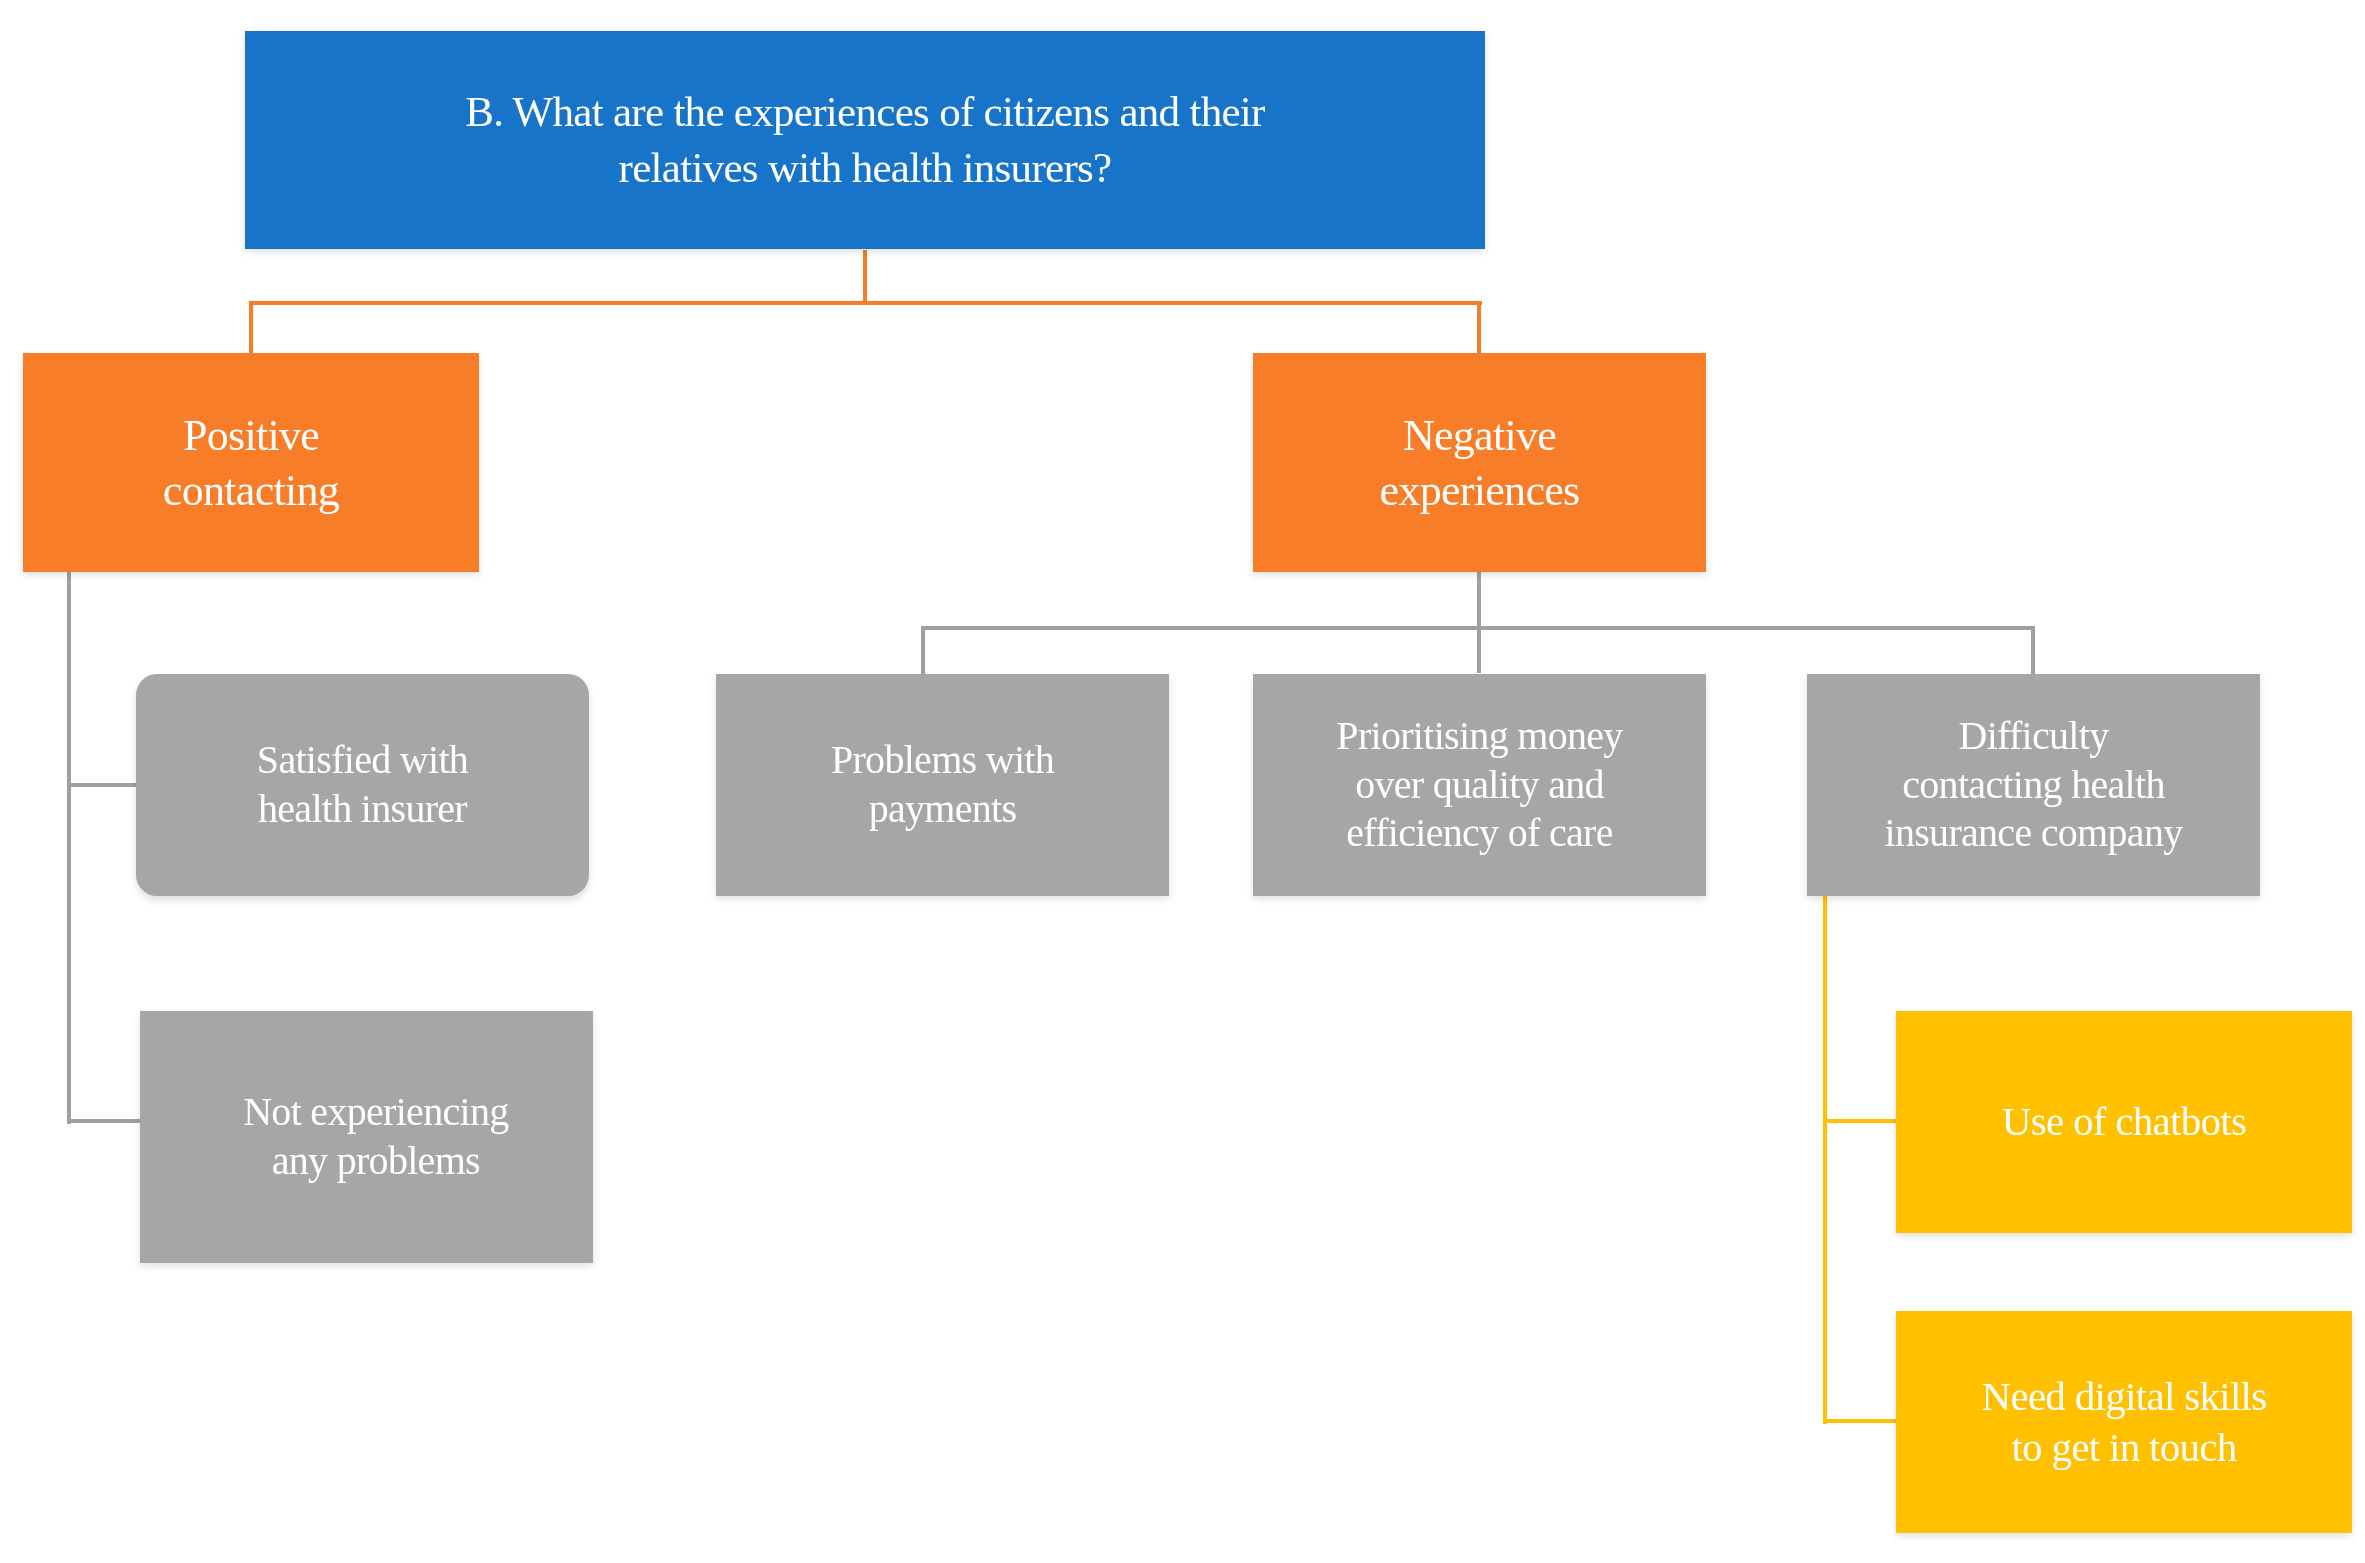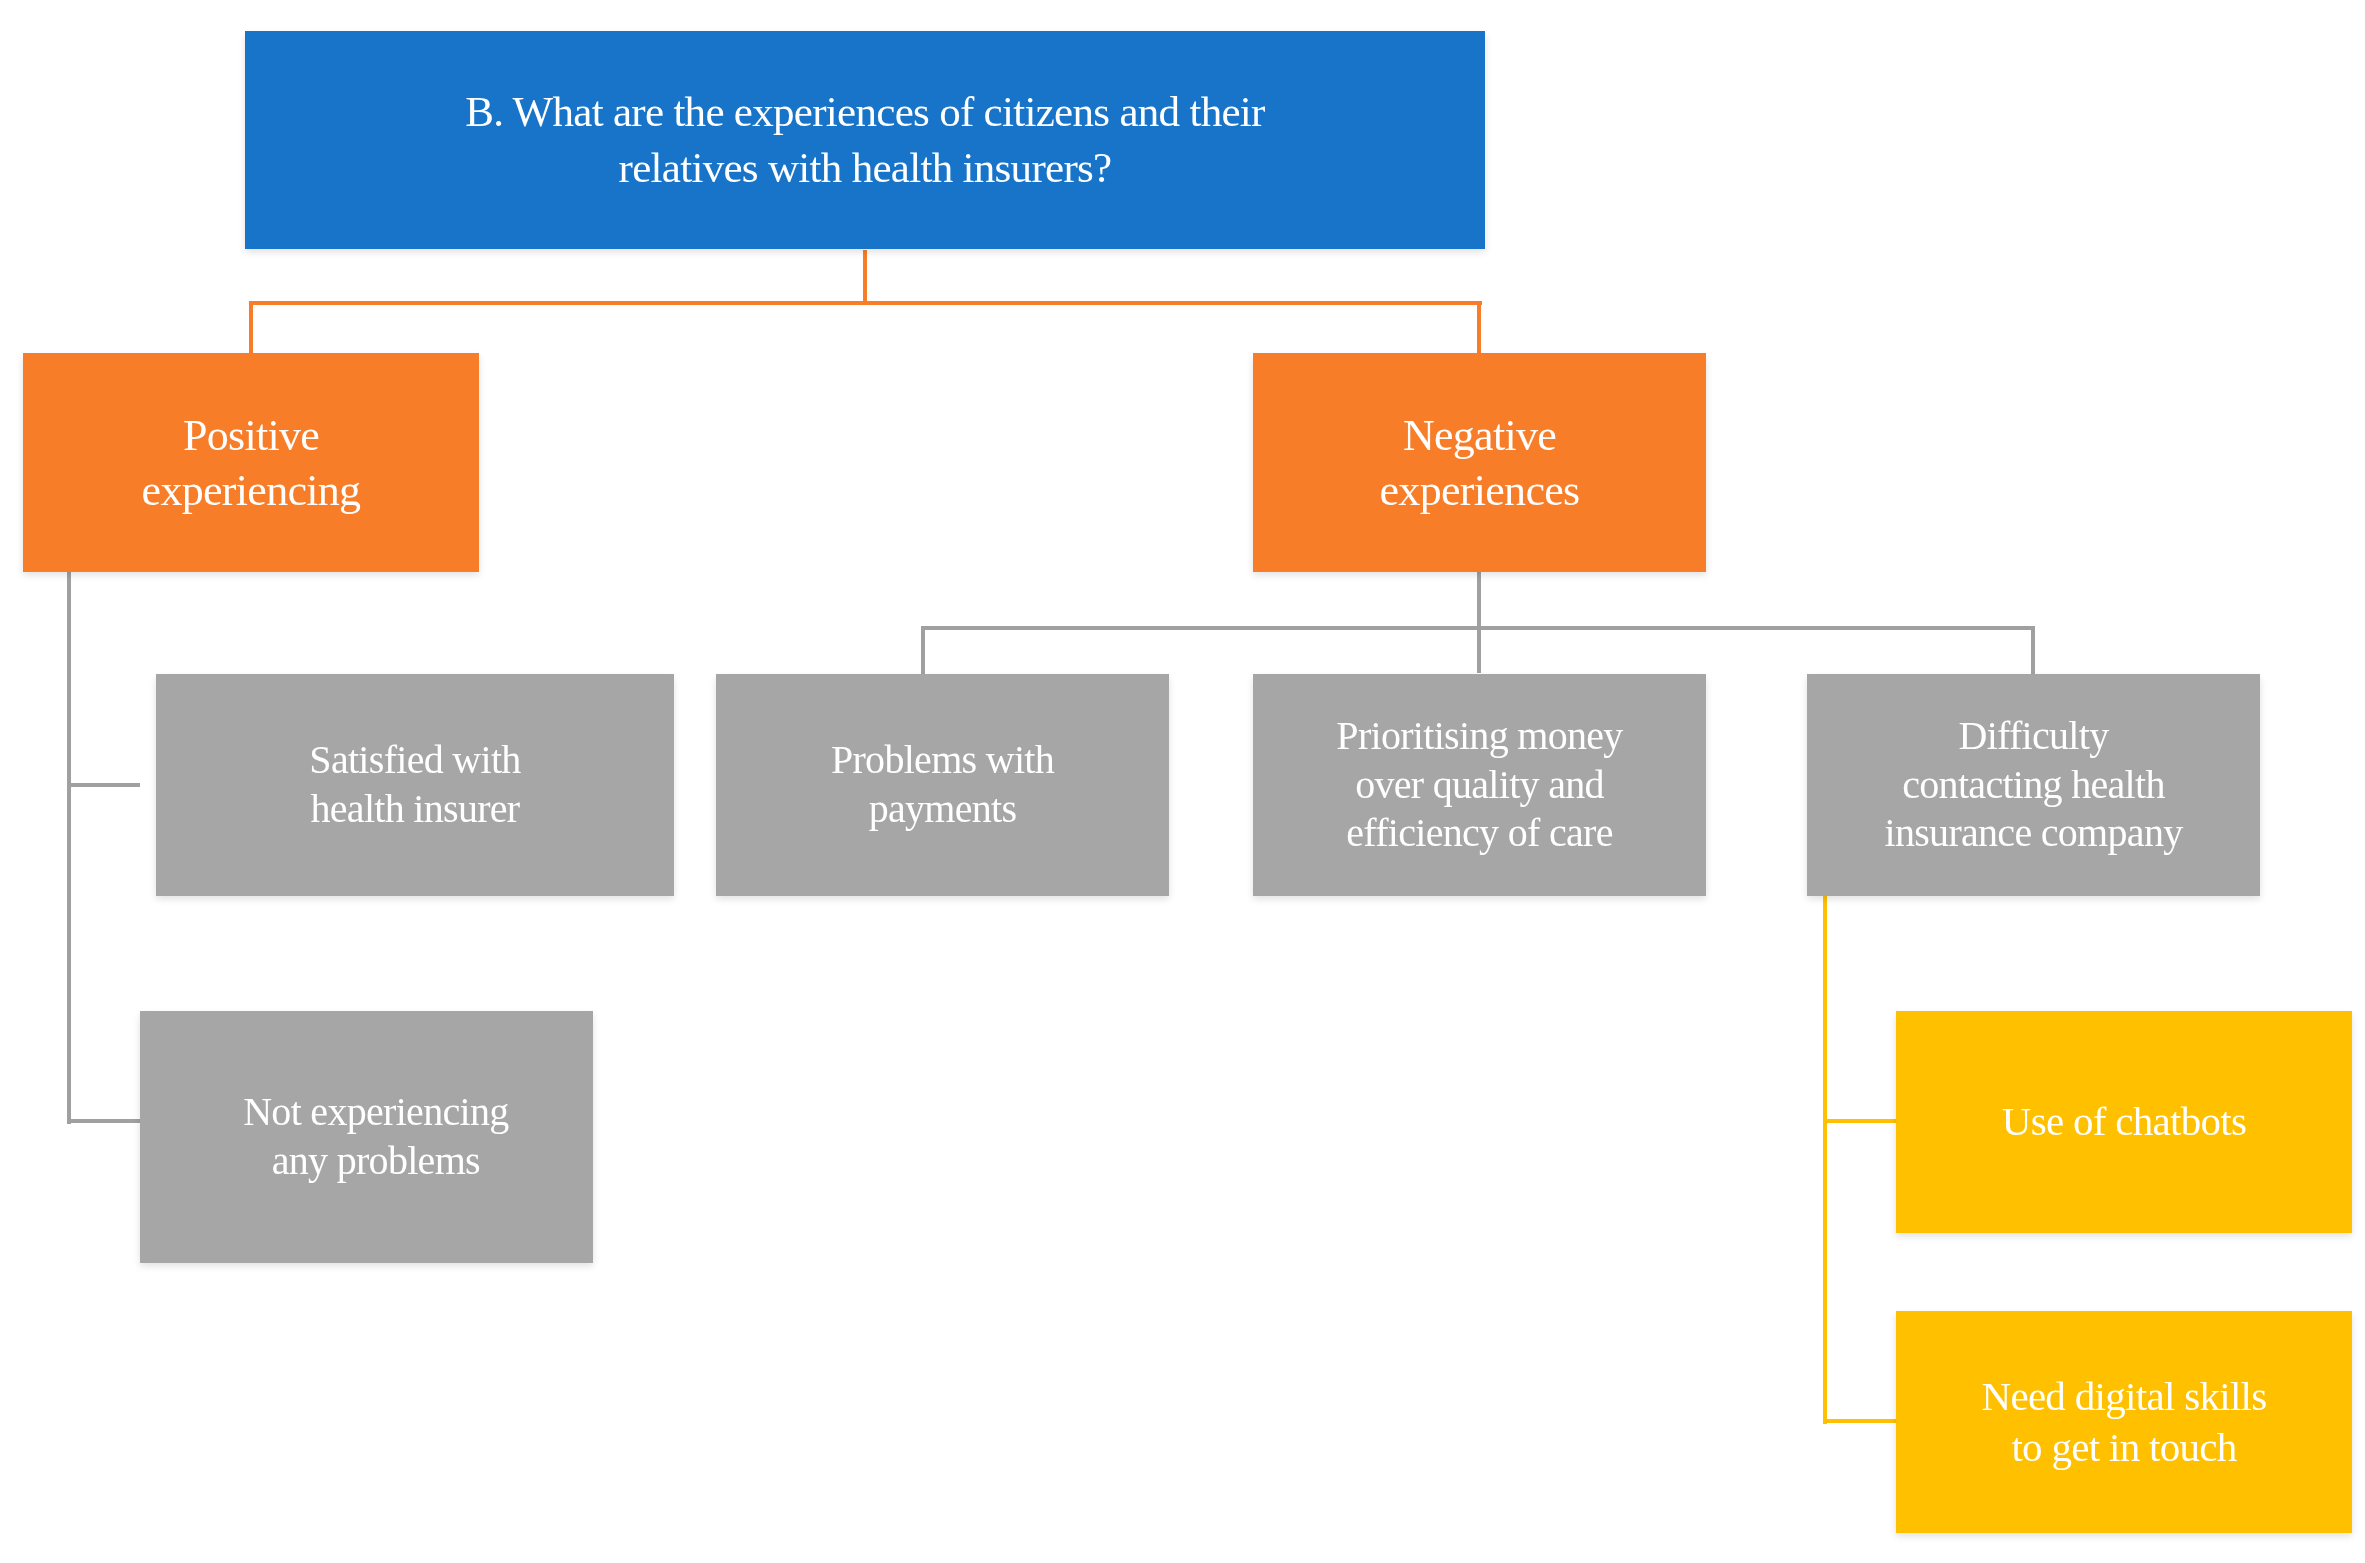--- a/index.html
+++ b/index.html
@@ -43,21 +43,21 @@
   .node.branch{
     background:var(--c-branch);
     font-size:44px; line-height:1.25;
   }
   .node.branch.positive{ left:23px;   top:353px; width:456px; height:219px; }
   .node.branch.negative{ left:1253px; top:353px; width:453px; height:219px;text-align:center; }
   .node.child{
     background:var(--c-child);
     font-size:40px; line-height:1.22;
   }
-  .node.child.satisfied  { left:156px;  top:674px;  width:518px; height:222px; }
+  .node.child.satisfied  { left:136px;  top:674px;  width:453px; height:222px;border-radius:21px; }
   .node.child.payments   { left:716px;  top:674px;  width:453px; height:222px; }
   .node.child.money      { left:1253px; top:674px;  width:453px; height:222px; }
   .node.child.contact    { left:1807px; top:674px;  width:453px; height:222px; }
   .node.child.noproblems { left:140px;  top:1011px; width:453px; height:252px;padding-left:32px; }
   .node.grandchild{
     background:var(--c-grandchild);
     font-size:41px; line-height:1.25;
   }
   .node.grandchild.chatbots{ left:1896px; top:1011px; width:456px; height:222px; }
   .node.grandchild.digital { left:1896px; top:1311px; width:456px; height:222px; }
@@ -109,21 +109,21 @@
   <div class="line gray g-h-nop"></div>
 
   <div class="line yellow y-v"></div>
   <div class="line yellow y-h-cha"></div>
   <div class="line yellow y-h-dig"></div>
 
   <div class="node root">B. What are the experiences of citizens and their
 relatives with health insurers?</div>
 
   <div class="node branch positive">Positive
-experiencing</div>
+contacting</div>
 
   <div class="node branch negative">Negative
 experiences</div>
 
   <div class="node child satisfied">Satisfied with
 health insurer</div>
 
   <div class="node child payments">Problems with
 payments</div>
 

